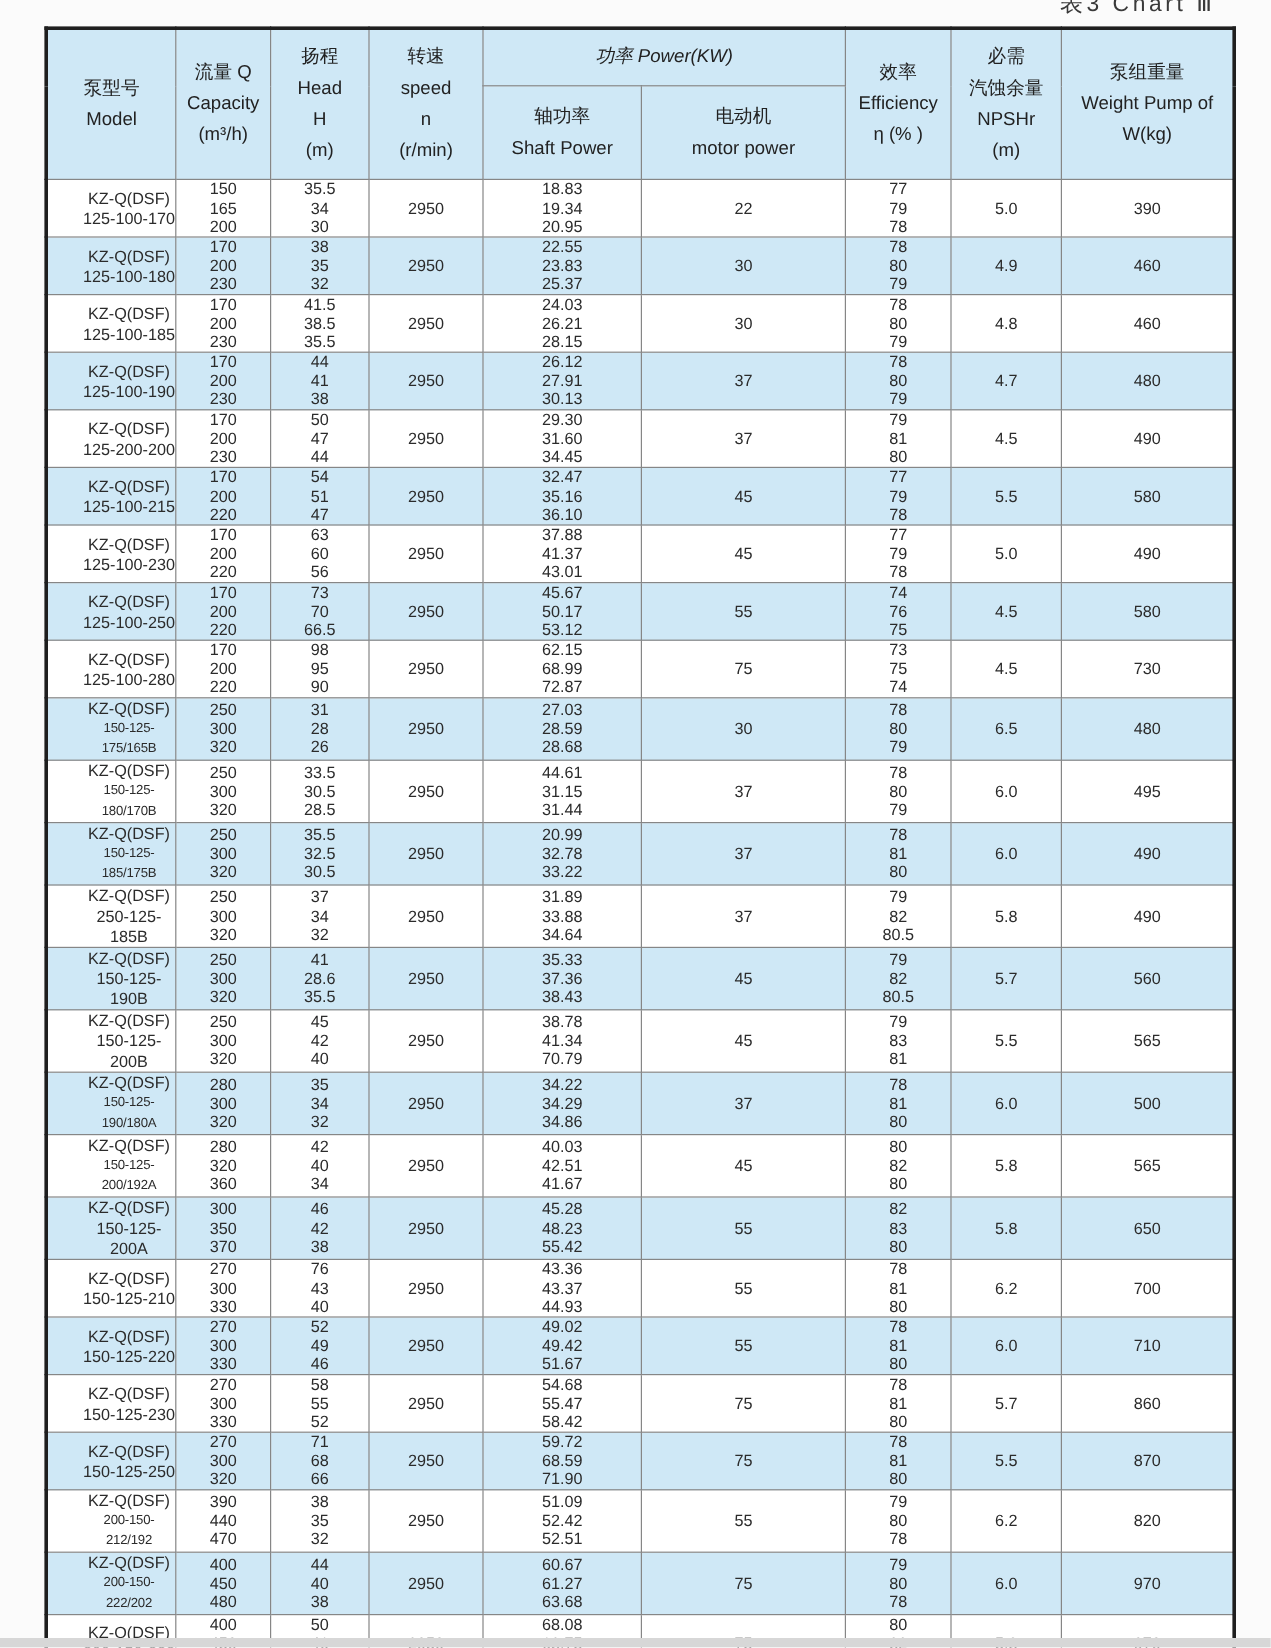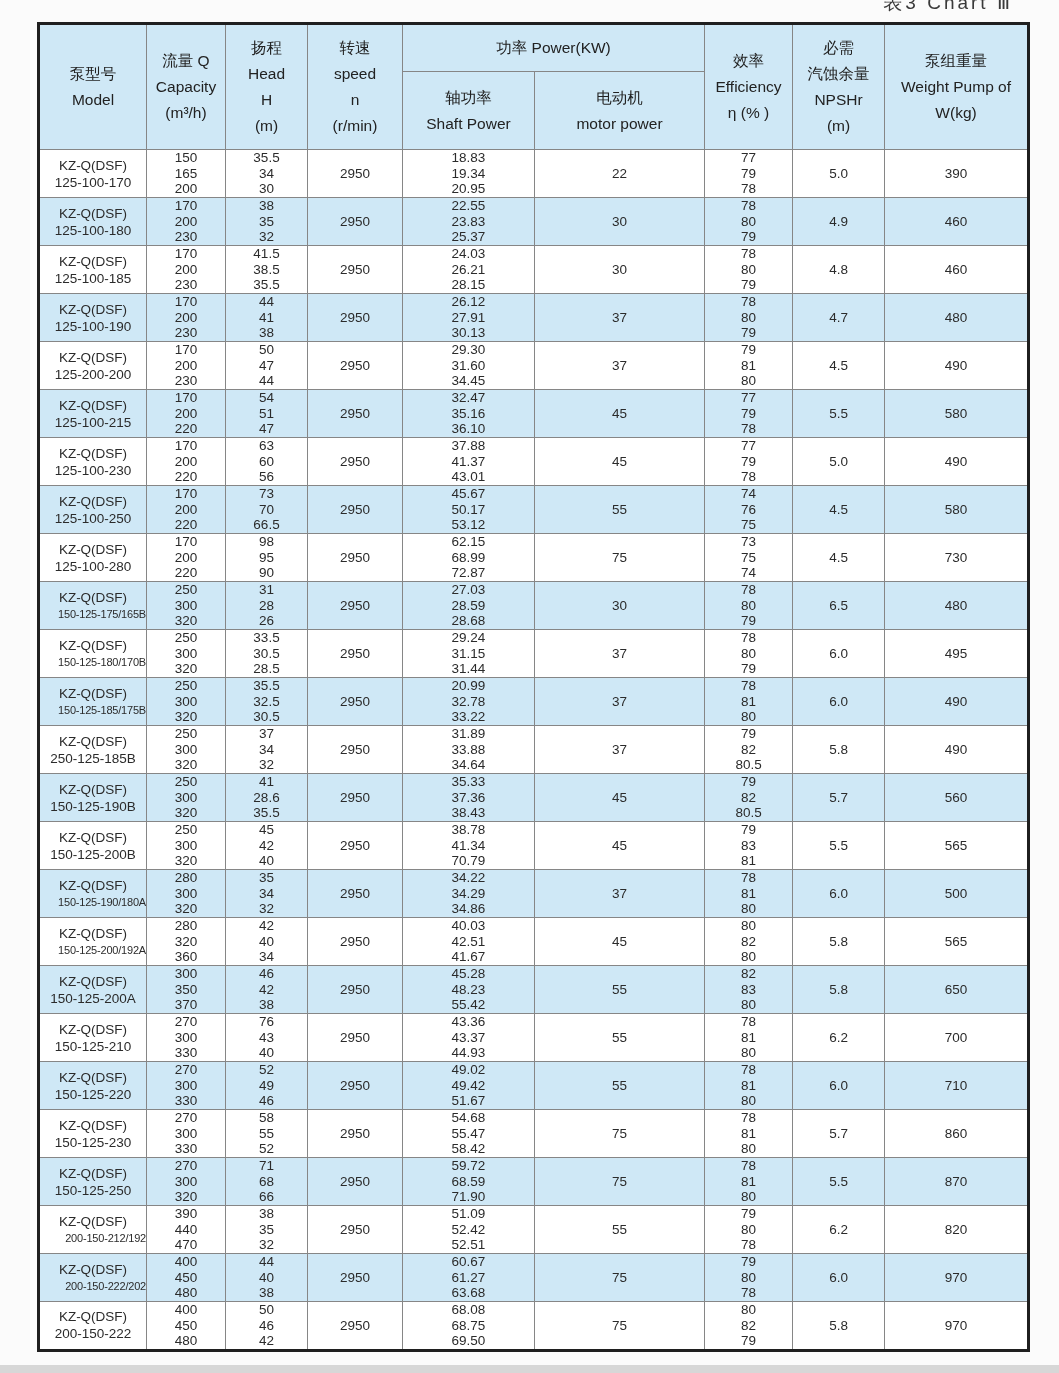--- a/index.html
+++ b/index.html
@@ -36,28 +36,28 @@
     text-align: center;
     vertical-align: middle;
     padding: 0;
     font-weight: normal;
   }
   
   .pump-table thead th { background: #cfe8f6; }
   .pump-table thead tr.h-top { height: 48px; }
   .pump-table thead tr.h-bottom { height: 78px; }
   .hline { line-height: 26px; font-size: 15.5px; color: #222; }
-  .hline-power { line-height: 26px; font-size: 15.5px; color: #222; }
+  .hline-power { line-height: 26px; font-size: 15.5px; color: #222; font-style: italic; }
   
   .pump-table tbody tr { height: 48px; background: #ffffff; }
   .pump-table tbody tr.alt { background: #cfe8f6; }
   .vline { font-size: 13.5px; line-height: 15.5px; color: #2b2b2b; }
   .sval { font-size: 13.5px; color: #2b2b2b; }
-  .model-line { font-size: 13.5px; line-height: 17px; color: #2b2b2b; }
-  .model-line.long { font-size: 11px; letter-spacing: -0.2px; text-align: right; }
+  .model-line { font-size: 13.5px; line-height: 17px; color: #2b2b2b; padding-left: 29px; }
+  .model-line.long { font-size: 11px; letter-spacing: -0.2px; }
   .bottom-strip {
     position: absolute;
     left: 0;
     bottom: 0;
     width: 1059px;
     height: 8px;
     background: #d7d7d7;
   }
 </style>
 </head>
@@ -524,21 +524,21 @@
     </td>
     <td>
       <div class="vline">33.5</div>
       <div class="vline">30.5</div>
       <div class="vline">28.5</div>
     </td>
     <td>
       <div class="sval">2950</div>
     </td>
     <td>
-      <div class="vline">29.24</div>
+      <div class="vline">44.61</div>
       <div class="vline">31.15</div>
       <div class="vline">31.44</div>
     </td>
     <td>
       <div class="sval">37</div>
     </td>
     <td>
       <div class="vline">78</div>
       <div class="vline">80</div>
       <div class="vline">79</div>

